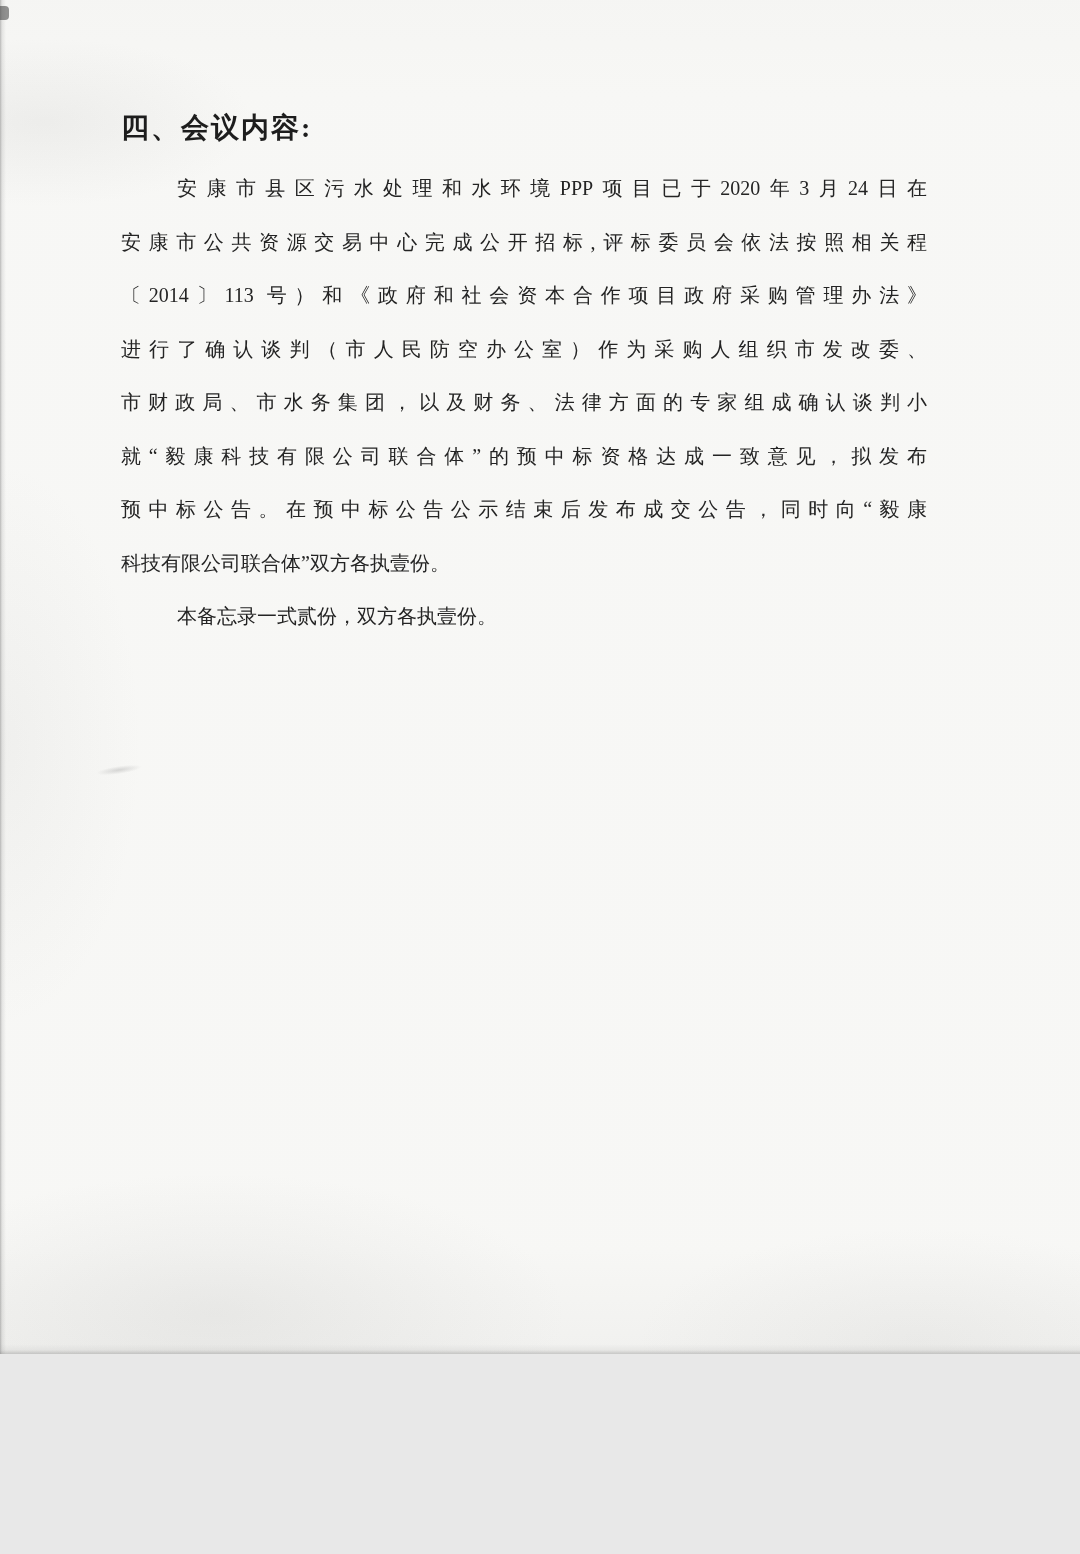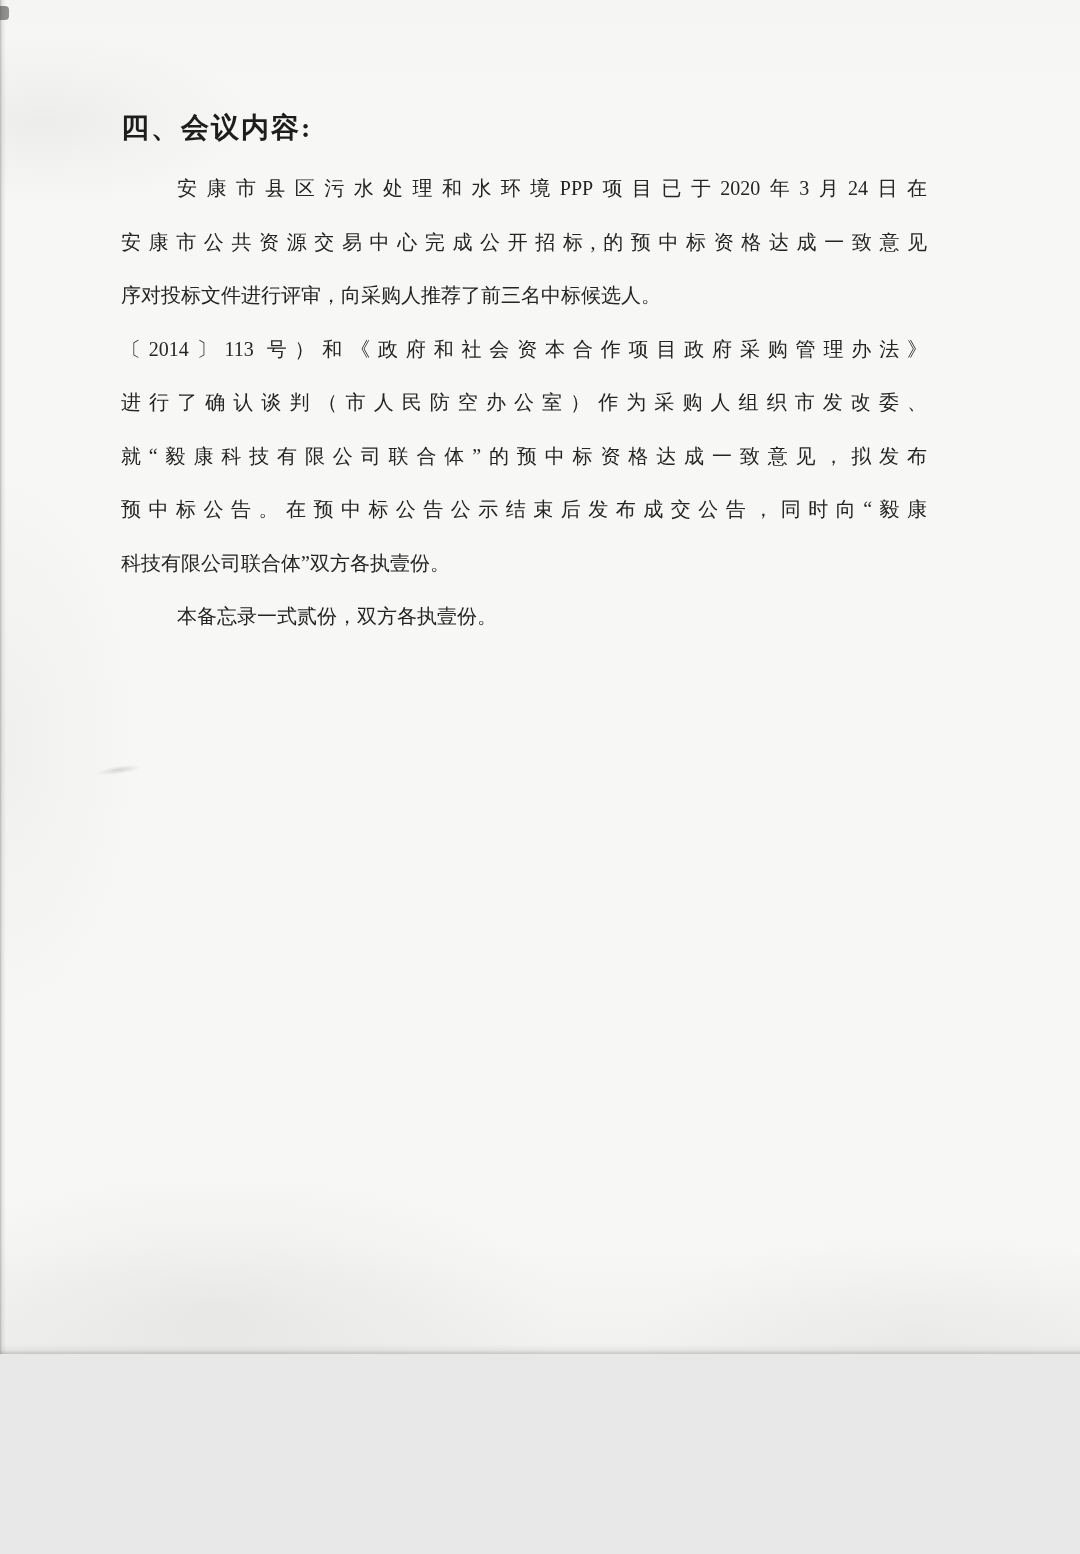--- a/index.html
+++ b/index.html
@@ -93,27 +93,27 @@
   <div class="edge-bottom"></div>
   <div class="corner-speck"></div>
   <div class="smudge"></div>
 
   <div class="content">
 
     <div class="heading">四、会议内容:</div>
 
     <div class="para">
       <div class="line justify indent">安康市县区污水处理和水环境PPP项目已于2020年3月24日在</div>
-      <div class="line justify">安康市公共资源交易中心完成公开招标,的预中标资格达成一致意见</div>
-      <div class="line">序对投标文件进行评审，向采购人推荐了前三名中标候选人。</div>
+      <div class="line justify">安康市公共资源交易中心完成公开招标,评标委员会依法按照相关程</div>
     </div>
 
     <div class="para">
       <div class="line justify">〔2014〕113 号）和《政府和社会资本合作项目政府采购管理办法》</div>
       <div class="line justify">进行了确认谈判（市人民防空办公室）作为采购人组织市发改委、</div>
+      <div class="line justify">市财政局、市水务集团，以及财务、法律方面的专家组成确认谈判小</div>
       <div class="line justify">就“毅康科技有限公司联合体”的预中标资格达成一致意见，拟发布</div>
       <div class="line justify">预中标公告。在预中标公告公示结束后发布成交公告，同时向“毅康</div>
       <div class="line">科技有限公司联合体”双方各执壹份。</div>
     </div>
 
     <div class="para">
       <div class="line indent">本备忘录一式贰份，双方各执壹份。</div>
     </div>
 
   </div>

